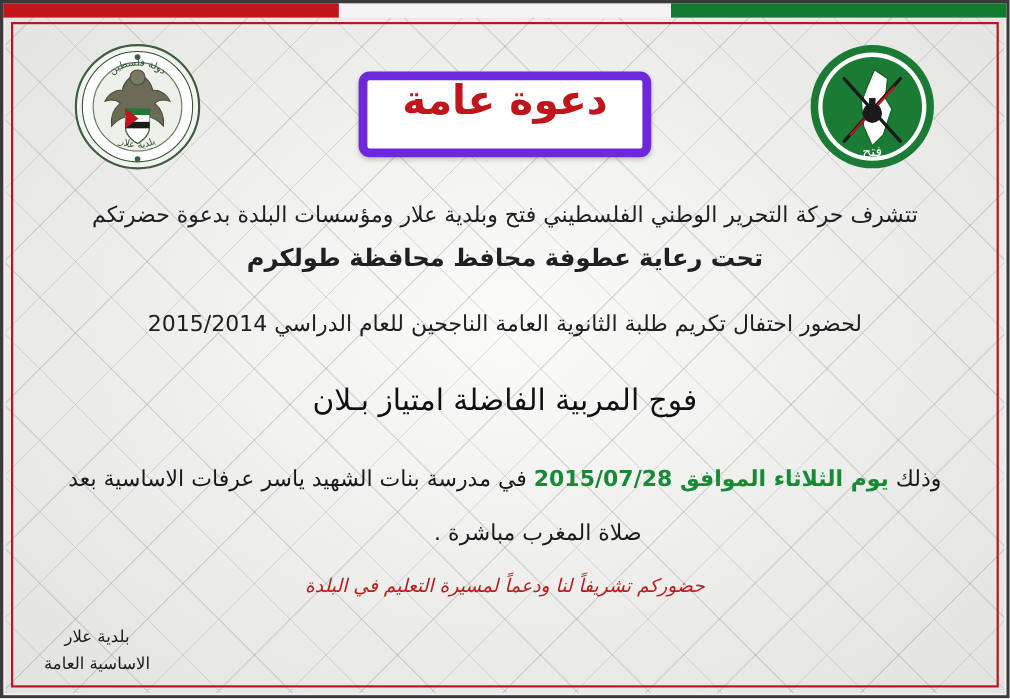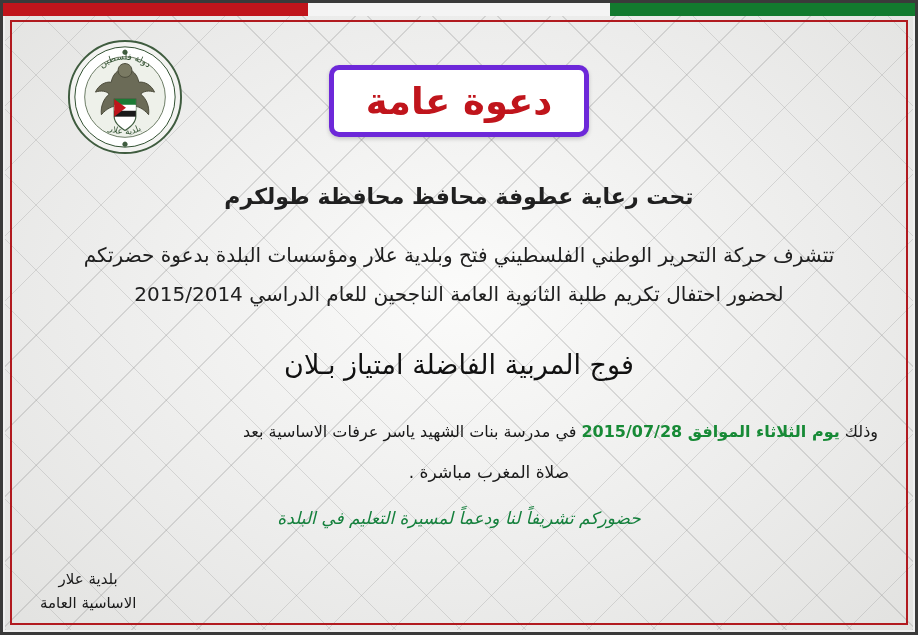--- a/index.html
+++ b/index.html
@@ -91,25 +91,24 @@
 
   
   .title-banner {
     position: absolute;
     top: 45px;
     left: 0; right: 0;
     margin: 0 auto;
     width: 250px;
     height: 62px;
     background: #ffffff;
-    border: 5px solid #6d28d9;
+    border: 8px solid #6d28d9;
     border-radius: 10px;
     box-shadow: 0 2px 4px rgba(0,0,0,0.18);
     display: flex;
-    align-items: center;
     justify-content: center;
   }
   .title-banner .title-text {
     font-size: 37px;
     font-weight: bold;
     color: #c0151c;
     letter-spacing: 1px;
     line-height: 1;
     white-space: nowrap;
   }
@@ -143,38 +142,37 @@
 
   .honoree {
     font-size: 27px;
     font-weight: normal;
     color: #111111;
     margin: 6px 0 38px 0;
     letter-spacing: 0.5px;
   }
 
   .when {
-    font-size: 16px;
+    font-size: 20px;
     margin-bottom: 6px;
     padding: 0 10px;
     line-height: 1.7;
-    text-align: right;
   }
   .when .hl { color: #178a36; font-weight: bold; }
   .when-second {
-    font-size: 17px;
+    font-size: 20px;
     margin-bottom: 26px;
     padding-left: 60px;
     text-align: center;
   }
 
   .closing {
     font-size: 17px;
     font-style: italic;
-    color: #15803d;
+    color: #b91c1c;
     margin-top: 10px;
     font-family: "DejaVu Serif", "Liberation Serif", serif;
   }
 
   
   .footer-sign {
     position: absolute;
     bottom: 8px;
     left: 28px;
     text-align: center;
@@ -225,28 +223,50 @@
         <path id="arcBottom" d="M24 62 A36 36 0 0 0 96 62" fill="none"></path>
         <text font-size="9" fill="#2f4f2f" font-family="DejaVu Sans, sans-serif">
           <textPath href="#arcTop" startOffset="50%" text-anchor="middle">دولة فلسطين</textPath>
         </text>
         <text font-size="9" fill="#2f4f2f" font-family="DejaVu Sans, sans-serif">
           <textPath href="#arcBottom" startOffset="50%" text-anchor="middle">بلدية علار</textPath>
         </text>
       </svg>
     </div>
 
+    <div class="logo-right">
+      <svg viewBox="0 0 120 120" width="118" height="118" aria-hidden="true">
+        <circle cx="60" cy="60" r="57" fill="#1b7a34"></circle>
+        <circle cx="60" cy="60" r="50" fill="#ffffff"></circle>
+        <circle cx="60" cy="60" r="46" fill="#1b7a34"></circle>
+
+        <path d="M62 26 L74 34 L72 52 L78 62 L70 86 L60 96 L52 78 L50 56 L56 40 Z" fill="#ffffff" stroke="#0f5c25" stroke-width="1"></path>
+
+        <g stroke="#1a1a1a" stroke-width="3" stroke-linecap="round">
+          <line x1="34" y1="92" x2="86" y2="34"></line>
+          <line x1="86" y1="92" x2="34" y2="34"></line>
+        </g>
+        <g stroke="#c0151c" stroke-width="2" stroke-linecap="round">
+          <line x1="40" y1="86" x2="80" y2="42"></line>
+        </g>
+
+        <circle cx="60" cy="66" r="9" fill="#1a1a1a"></circle>
+        <rect x="57" y="52" width="6" height="8" fill="#1a1a1a"></rect>
+
+        <text x="60" y="106" text-anchor="middle" font-size="13" fill="#ffffff" font-family="DejaVu Sans, sans-serif">فتح</text>
+      </svg>
+    </div>
 
     <div class="title-banner">
       <span class="title-text">دعوة عامة</span>
     </div>
 
     <div class="body-block">
+      <p class="line para">تتشرف حركة التحرير الوطني الفلسطيني فتح وبلدية علار ومؤسسات البلدة بدعوة حضرتكم</p>
       <p class="line patron">تحت رعاية عطوفة محافظ محافظة طولكرم</p>
-      <p class="line para">تتشرف حركة التحرير الوطني الفلسطيني فتح وبلدية علار ومؤسسات البلدة بدعوة حضرتكم</p>
       <p class="line para second">لحضور احتفال تكريم طلبة الثانوية العامة  الناجحين للعام الدراسي 2015/2014</p>
 
       <p class="honoree">فوج المربية الفاضلة امتياز بـلان</p>
 
       <p class="when">
         <span>وذلك</span>
         <span class="hl">يوم الثلاثاء الموافق 2015/07/28</span>
         <span>في مدرسة بنات الشهيد ياسر عرفات الاساسية بعد</span>
       </p>
       <p class="when-second">صلاة المغرب مباشرة .</p>

